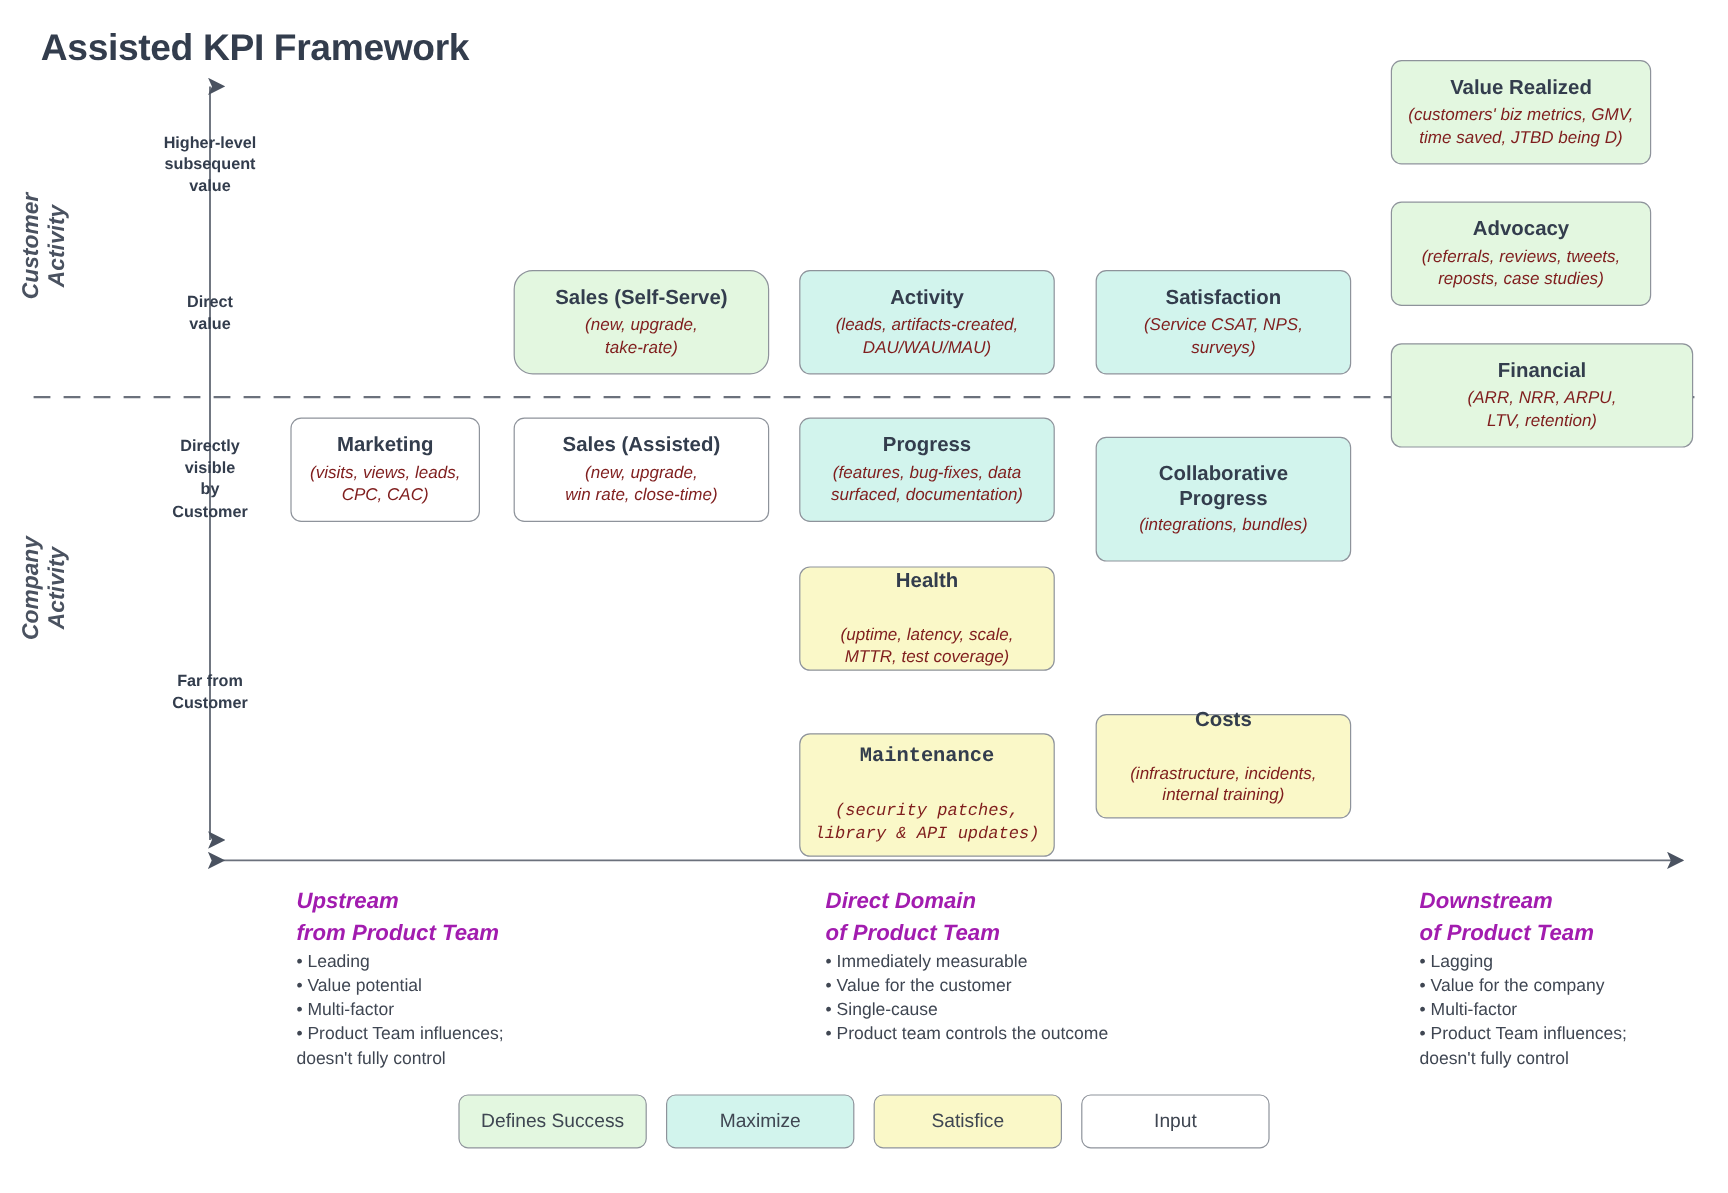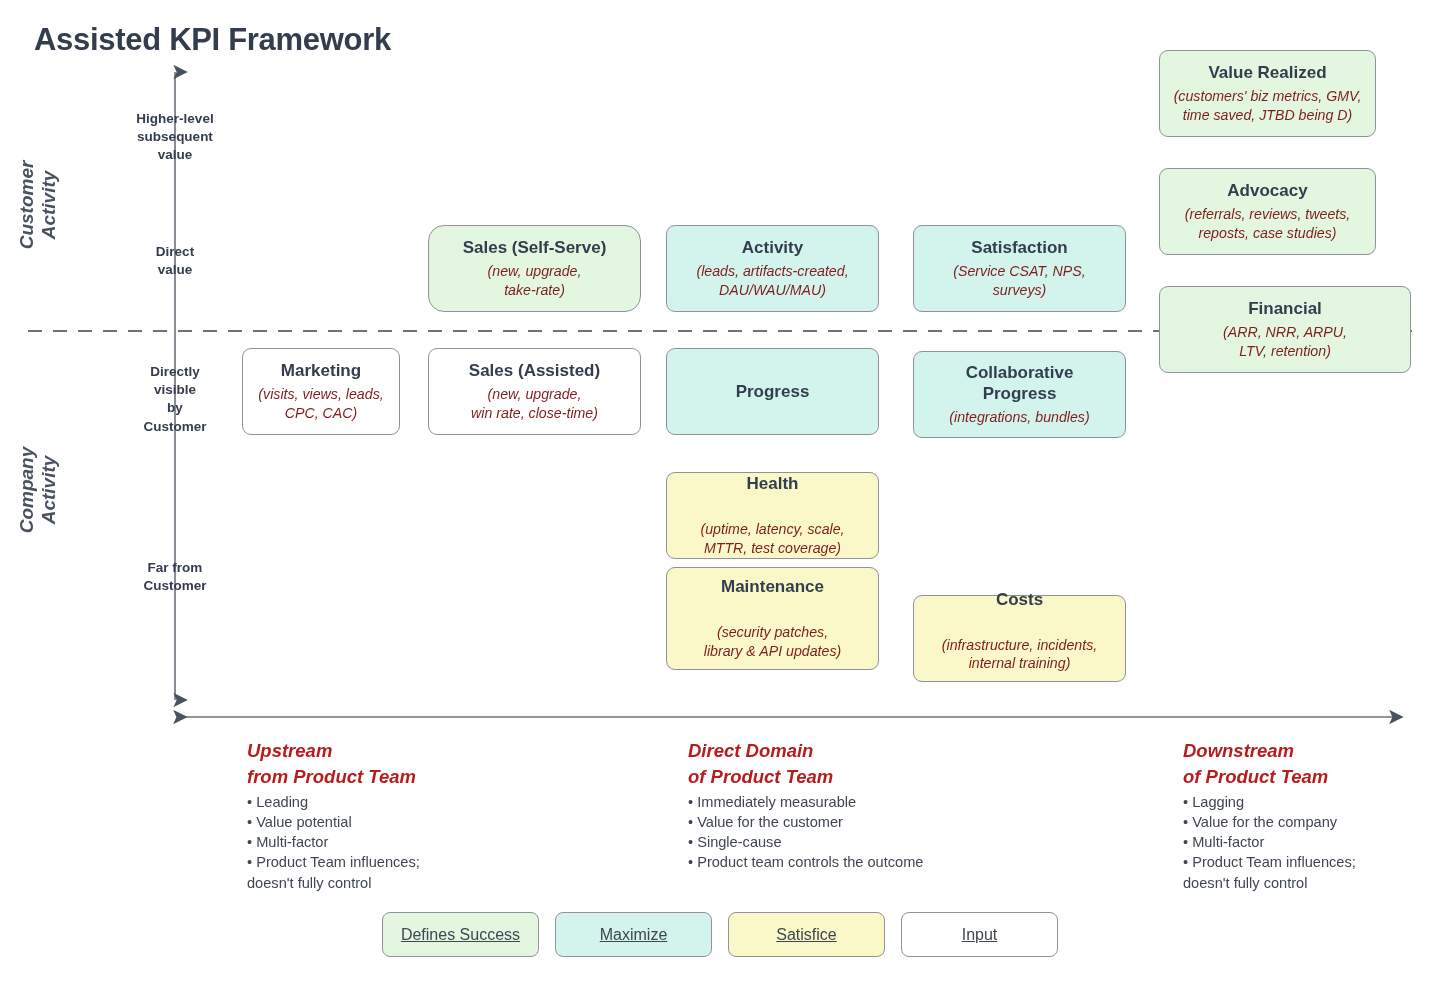--- a/index.html
+++ b/index.html
@@ -51,35 +51,35 @@
     margin-top: 3px; white-space: pre-line;
   }
   .fill-green { background: #e3f7e0; }
   .fill-teal  { background: #d2f4ed; }
   .fill-yellow{ background: #faf8c8; gap: 22px; }
   .fill-white { background: #ffffff; }
 
   
   .col { position: absolute; }
   .col-title {
-    font-size: 18.5px; font-weight: bold; font-style: italic; color: #b91c1c;
+    font-size: 18.5px; font-weight: bold; font-style: italic; color: #a21caf;
     line-height: 1.38; white-space: pre-line; margin-bottom: 3px;
   }
   .col-list { list-style: none; }
   .col-list li {
     font-size: 14.6px; color: #3f4652; line-height: 1.38; white-space: pre-line;
   }
 
   
   .legend { position: absolute; left: 0; top: 912px; width: 1440px; display: flex; justify-content: center; gap: 16px; }
   .legend-item {
     width: 157px; height: 45px;
     border: 1.3px solid #8e939b; border-radius: 8px;
     display: flex; align-items: center; justify-content: center;
-    font-size: 16px; color: #3f4652; text-decoration: underline;
+    font-size: 16px; color: #3f4652;
   }
 </style>
 </head>
 <body>
 
 <div id="stage">
 
   <div class="title">Assisted KPI Framework</div>
 
   <svg class="axis-svg" viewBox="0 0 1440 994">
@@ -158,32 +158,34 @@
         <div class="bs">(visits, views, leads,
 CPC, CAC)</div>
       </div>
       <div class="box fill-white" style="left: 428px; top: 348px; width: 213px; height: 87px;">
         <div class="bt" style="white-space: pre-line;">Sales (Assisted)</div>
         <div class="bs">(new, upgrade,
 win rate, close-time)</div>
       </div>
       <div class="box fill-teal" style="left: 666px; top: 348px; width: 213px; height: 87px;">
         <div class="bt" style="white-space: pre-line;">Progress</div>
-      </div>
-      <div class="box fill-teal" style="left: 913px; top: 351px; width: 213px; height: 87px;">
+        <div class="bs">(features, bug-fixes, data
+surfaced, documentation)</div>
+      </div>
+      <div class="box fill-teal" style="left: 913px; top: 364px; width: 213px; height: 104px;">
         <div class="bt" style="white-space: pre-line;">Collaborative
 Progress</div>
         <div class="bs">(integrations, bundles)</div>
       </div>
       <div class="box fill-yellow" style="left: 666px; top: 472px; width: 213px; height: 87px;">
         <div class="bt" style="white-space: pre-line;">Health</div>
         <div class="bs">(uptime, latency, scale,
 MTTR, test coverage)</div>
       </div>
-      <div class="box fill-yellow" style="left: 666px; top: 567px; width: 213px; height: 103px;">
+      <div class="box fill-yellow" style="left: 666px; top: 611px; width: 213px; height: 103px; font-family: Liberation Mono, monospace;">
         <div class="bt" style="white-space: pre-line;">Maintenance</div>
         <div class="bs">(security patches,
 library &amp; API updates)</div>
       </div>
       <div class="box fill-yellow" style="left: 913px; top: 595px; width: 213px; height: 87px; justify-content: flex-end;">
         <div class="bt" style="white-space: pre-line;">Costs</div>
         <div class="bs">(infrastructure, incidents,
 internal training)</div>
       </div>
     </div>

